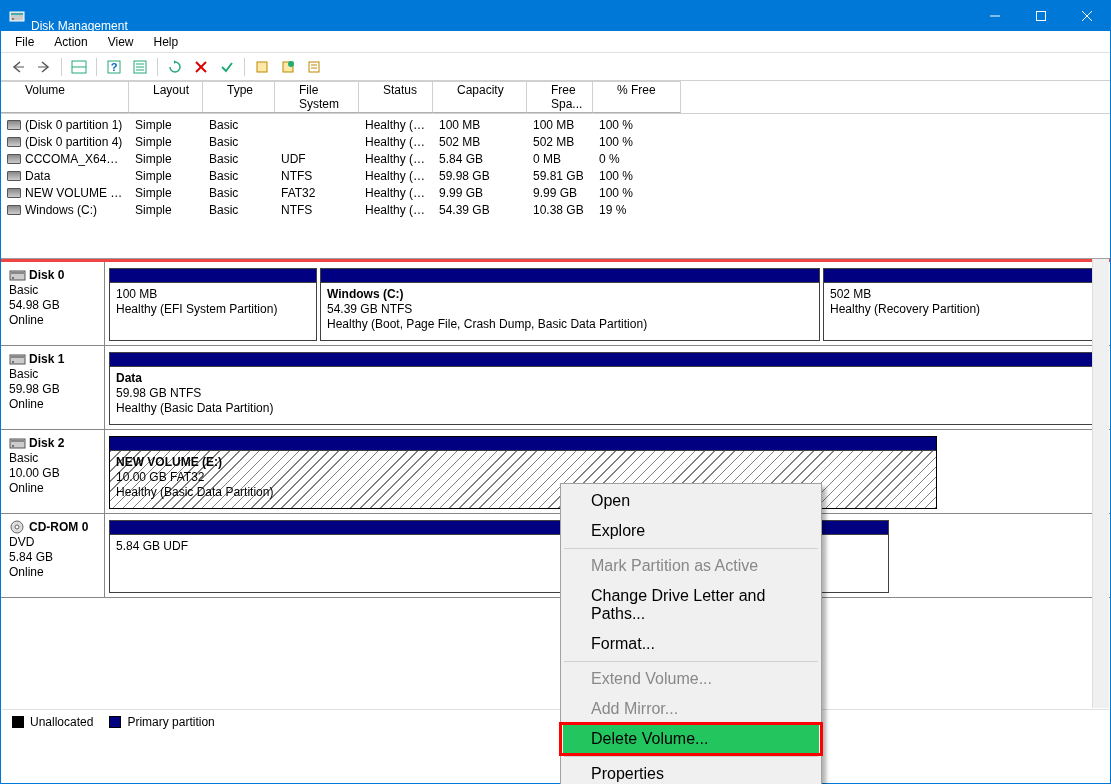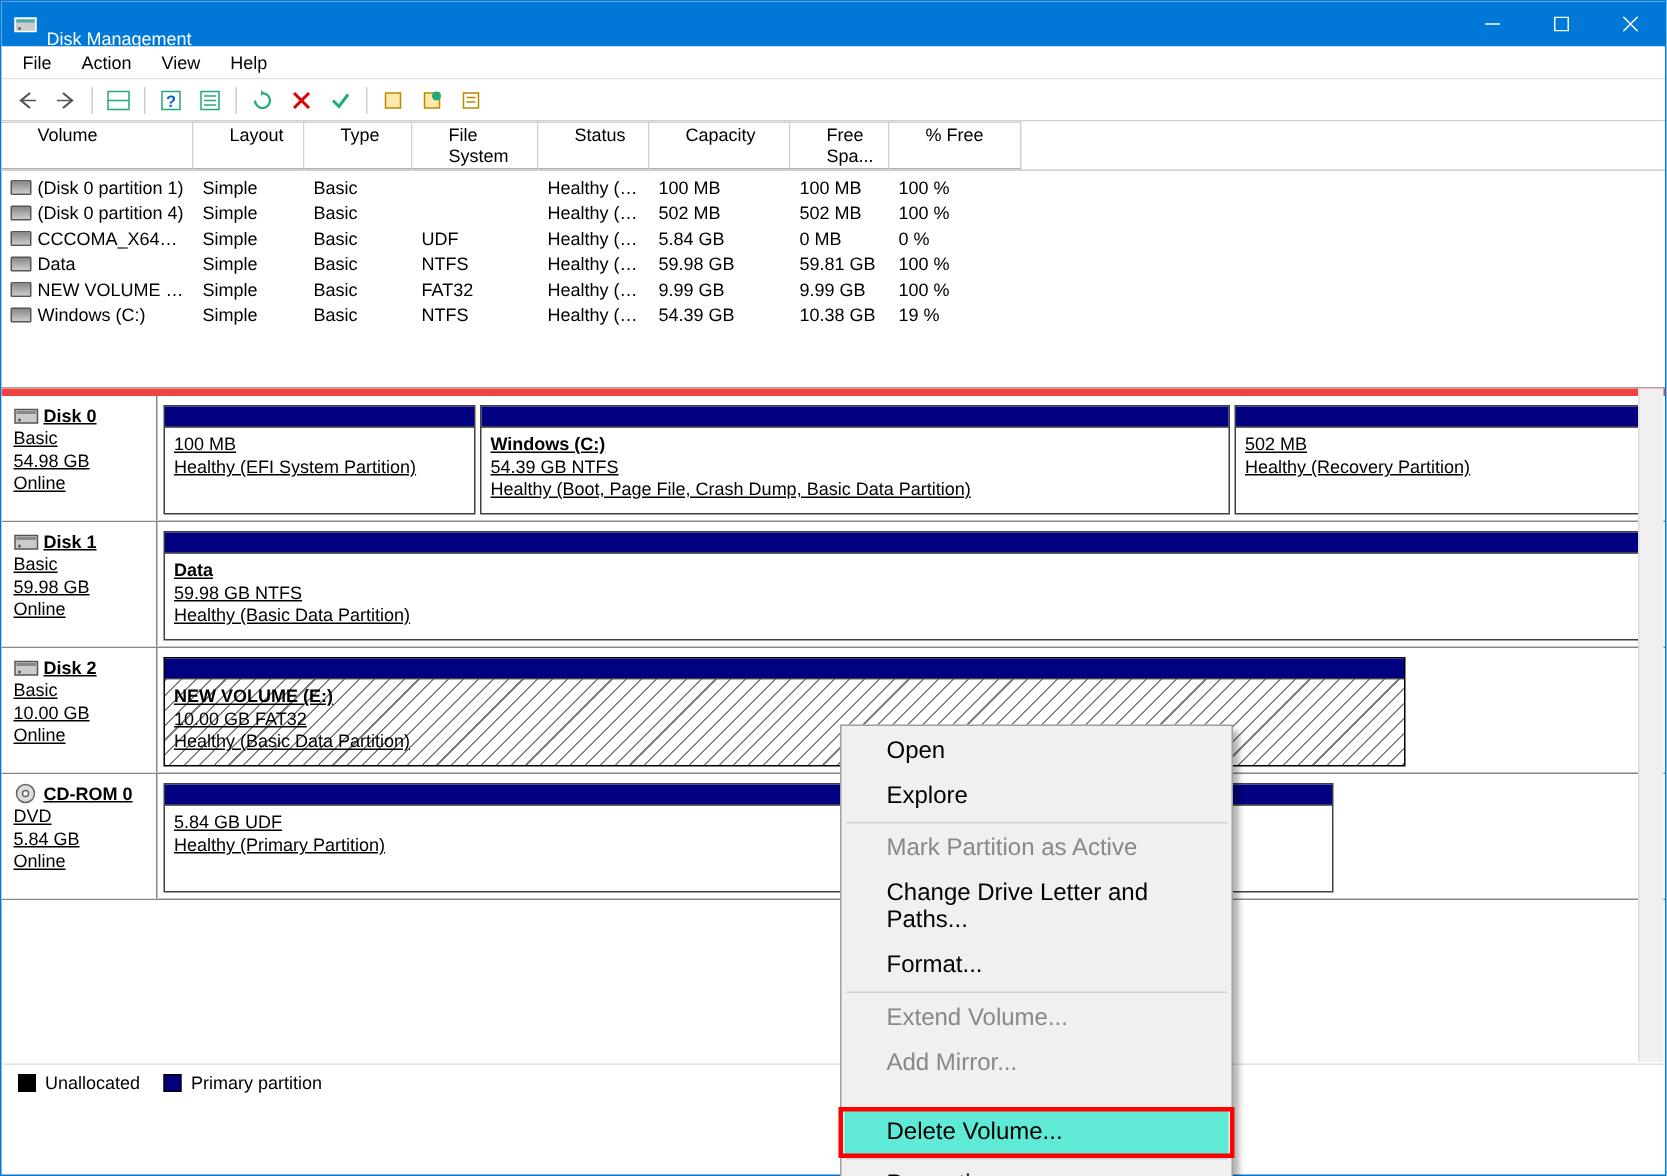--- a/index.html
+++ b/index.html
@@ -27,21 +27,21 @@
   .col-fs { width: 84px; }
   .col-status { width: 74px; }
   .col-capacity { width: 94px; }
   .col-free { width: 66px; }
   .col-pctfree { width: 88px; }
   .vl-rows { background: #fff; padding: 2px 0 40px 0; }
   .vl-row { display: flex; align-items: center; height: 17px; }
   .vl-row .cell { padding: 0 6px; font-size: 12px; overflow: hidden; white-space: nowrap; text-overflow: ellipsis; }
   .vl-row .vol-icon { width: 14px; height: 10px; background: linear-gradient(#888,#ccc); border: 1px solid #555; border-radius: 1px; display: inline-block; margin-right: 4px; vertical-align: middle; }
   
-  .disk-pane { border-top: 5px solid #ef4444; background: #fff; overflow: hidden; text-decoration: underline; }
+  .disk-pane { border-top: 3px solid #ef4444; background: #fff; overflow: hidden; }
   .scrollbar-right { position: absolute; right: 1px; top: 0; bottom: 27px; width: 17px; background: #f0f0f0; border-left: 1px solid #ddd; }
   
   .disk-row { display: flex; border-bottom: 1px solid #888; min-height: 84px; }
   .disk-left { width: 104px; min-width: 104px; border-right: 1px solid #888; padding: 6px 8px; font-size: 12px; background: #fff; }
   .disk-left .disk-icon { width: 18px; height: 14px; display: inline-block; margin-right: 2px; vertical-align: -3px; }
   .disk-left .dname { font-weight: bold; }
   .disk-left div { line-height: 15px; }
   .disk-right { flex: 1; padding: 6px 4px 4px 4px; position: relative; }
   .part-strip { display: flex; gap: 3px; height: 100%; }
   .partition { border: 1px solid #404040; display: flex; flex-direction: column; background: #fff; }
@@ -52,21 +52,21 @@
   .selected-part { border: 1px solid #000; }
   .selected-part .part-body { position: relative; }
   
   .legend { position: absolute; bottom: 1px; left: 1px; right: 1px; height: 25px; background: #fff; border-top: 1px solid #e0e0e0; display: flex; align-items: center; gap: 6px; padding: 0 10px; font-size: 12px; }
   .legend .swatch { width: 12px; height: 12px; display: inline-block; border: 1px solid #000; }
   
   .context-menu { position: absolute; left: 560px; top: 483px; width: 262px; background: #f0f0f0; border: 1px solid #a0a0a0; box-shadow: 4px 4px 4px rgba(0,0,0,0.3); z-index: 100; padding: 2px; }
   .cm-item { padding: 6px 20px 6px 28px; font-size: 16px; cursor: default; position: relative; }
   .cm-item.enabled { color: #000; cursor: pointer; }
   .cm-item.disabled { color: #888; }
-  .cm-item.selected { background: #5eead4; margin-top: 16px; }
+  .cm-item.selected { background: #22c55e; }
   .cm-sep { height: 1px; background: #d0d0d0; margin: 2px 1px; }
   .cm-highlight { border: 3px solid #ff0000; position: absolute; left: -4px; right: -4px; top: -2px; bottom: -2px; pointer-events: none; }
   
   .disk-scroll-area { position: relative; height: 476px; }
   
   svg { display: block; }
 </style>
 </head>
 <body>
 
@@ -355,21 +355,20 @@
       <div>DVD</div>
       <div>5.84 GB</div>
       <div>Online</div>
     </div>
     <div class="disk-right">
           <div class="part-strip">
             <div class="partition" style="width:780px">
       <div class="part-bar"></div>
       <div class="part-body">
         <div>5.84 GB UDF</div>
-        <div>Healthy (Primary Partition)</div>
       </div>
     </div>
           </div>
         </div>
       </div>
     </div>
   <div class="scrollbar-right"></div>
   <div class="legend">
     <span class="swatch" style="background:#000"></span>
     <span>Unallocated</span>

